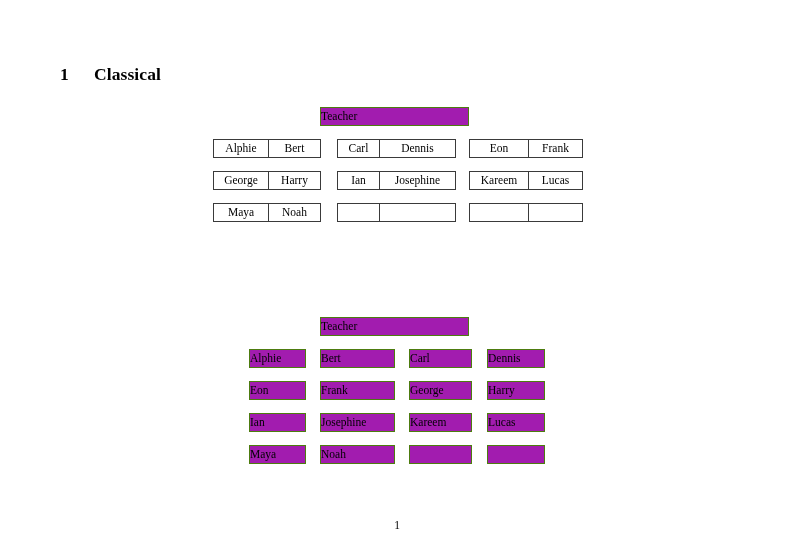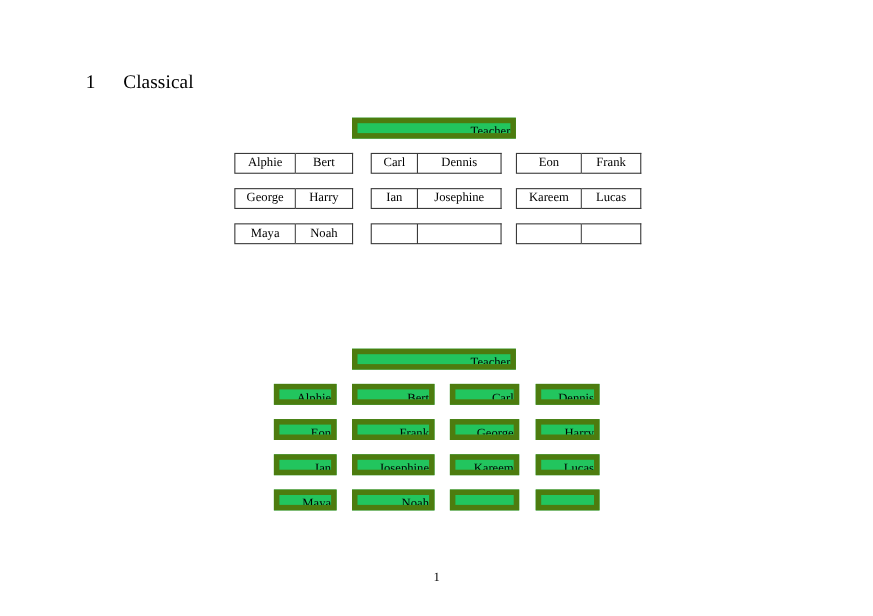--- a/index.html
+++ b/index.html
@@ -17,47 +17,47 @@
   }
   .page {
     position: relative;
     width: 794px;
     height: 560px;
   }
 
   
   .section-heading {
     position: absolute;
-    left: 78px;
+    left: 60px;
     font-size: 17.5px;
-    font-weight: normal;
+    font-weight: bold;
     letter-spacing: 0.1px;
     white-space: nowrap;
     color: #000000;
   }
   .section-heading .sec-num {
     display: inline-block;
     width: 34px;
   }
   .section-heading .sec-title {
     display: inline-block;
   }
   #heading-classical { top: 64px; }
   #heading-distributed { top: 275px; }
 
   
   .box {
     position: absolute;
     box-sizing: border-box;
-    border: 5px solid #4d7c0f;
-    background: #22c55e;
+    border: 1px solid #4d7c0f;
+    background: #a21caf;
     font-size: 11.5px;
     line-height: 17px;
     height: 19px;
-    text-align: right;
+    text-align: left;
     color: #000000;
     white-space: nowrap;
     overflow: hidden;
   }
 
   
   .teacher-box {
     left: 320px;
     width: 149px;
   }

